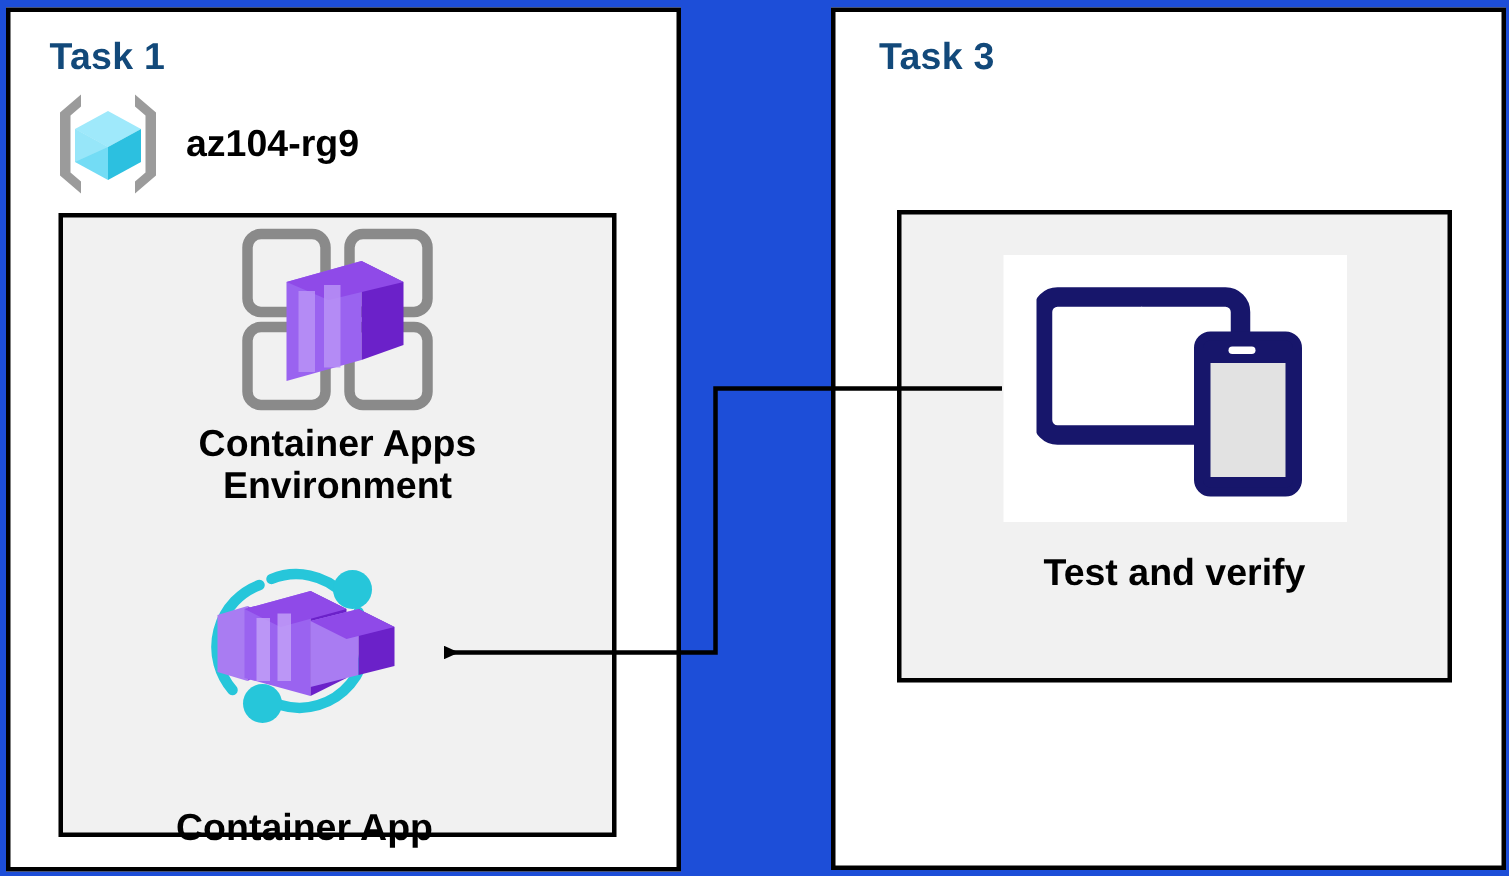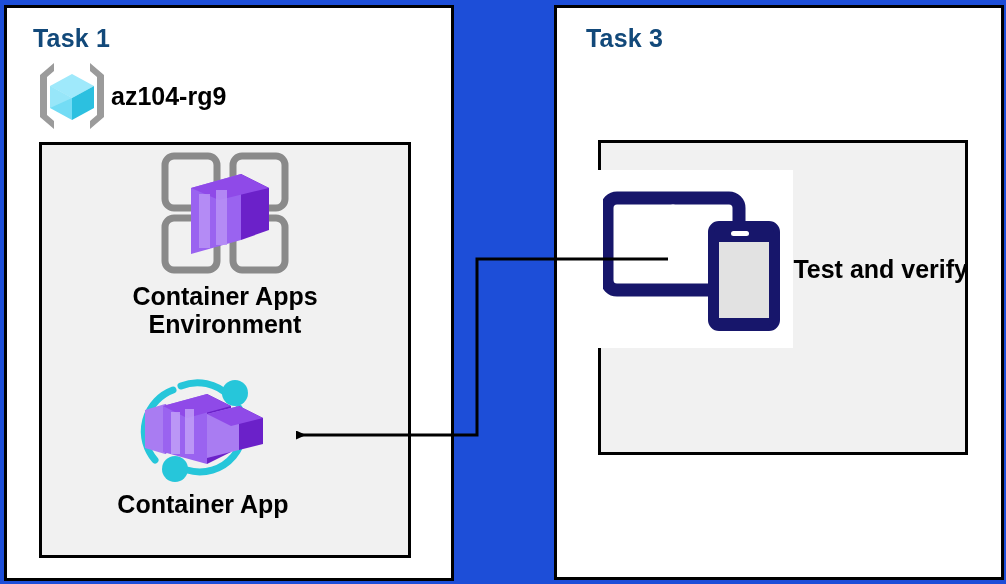--- a/index.html
+++ b/index.html
@@ -39,21 +39,21 @@
   #task1-title { left: 26px;  top: 16px; }
   #task2-title { left: 29px;  top: 16px; }
 
   
   #rg-row {
     position: absolute;
     left: 34px;
     top: 58px;
     display: flex;
     align-items: center;
-    gap: 1px;
+    gap: 14px;
   }
   #rg-icon { width: 76px; height: 76px; display: block; }
   #rg-label {
     font-size: 25px;
     font-weight: bold;
     color: #000000;
     white-space: nowrap;
   }
 
   
@@ -67,21 +67,21 @@
   #test-box { left: 598px; top: 140px; width: 370px; height: 315px; }
 
   
   .resource-tile {
     position: absolute;
     display: flex;
     flex-direction: column;
     align-items: center;
   }
   #cae-tile { left: 39px;  top: 150px;  width: 372px; }
-  #app-tile { left: 39px;  top: 368px;  width: 328px; }
+  #app-tile { left: 39px;  top: 368px;  width: 328px; gap: 48px; }
 
   .tile-caption {
     font-size: 25px;
     font-weight: bold;
     color: #000000;
     line-height: 1.13;
     text-align: center;
     white-space: pre-line;
   }
   #cae-caption { margin-top: 6px; }
@@ -90,21 +90,21 @@
   #cae-icon { width: 136px; height: 126px; display: block; }
   #app-icon { width: 152px; height: 118px; display: block; }
 
   
   #test-tile {
     position: absolute;
     left: 598px;
     top: 170px;
     width: 370px;
     display: flex;
-    flex-direction: row;
+    flex-direction: column;
     align-items: center;
   }
   #test-icon-plate {
     width: 229px;
     height: 178px;
     background: #ffffff;
     display: flex;
     align-items: center;
     justify-content: center;
   }

